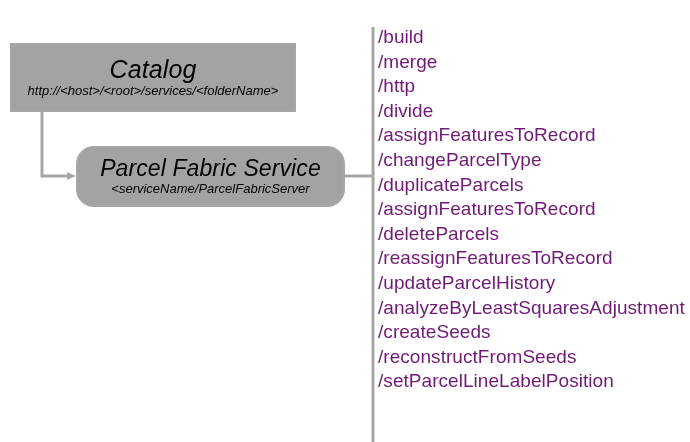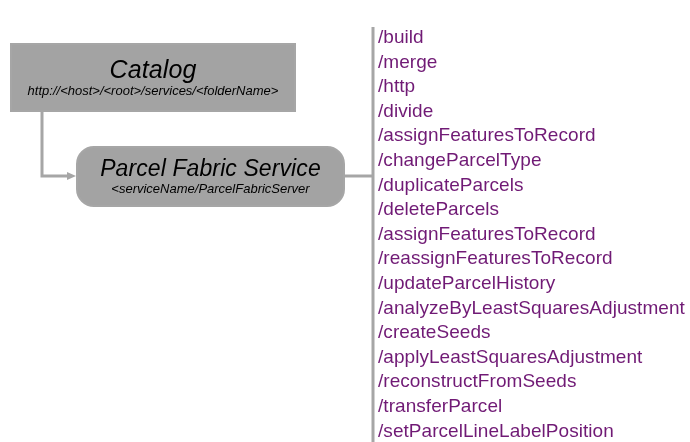--- a/index.html
+++ b/index.html
@@ -129,25 +129,23 @@
   </div>
 
   <div id="operations-panel">
       <div class="operation-item">/build</div>
       <div class="operation-item">/merge</div>
       <div class="operation-item">/http</div>
       <div class="operation-item">/divide</div>
       <div class="operation-item">/assignFeaturesToRecord</div>
       <div class="operation-item">/changeParcelType</div>
       <div class="operation-item">/duplicateParcels</div>
+      <div class="operation-item">/assignFeaturesToRecord</div>
       <div class="operation-item">/deleteParcels</div>
-      <div class="operation-item">/assignFeaturesToRecord</div>
       <div class="operation-item">/reassignFeaturesToRecord</div>
       <div class="operation-item">/updateParcelHistory</div>
       <div class="operation-item">/analyzeByLeastSquaresAdjustment</div>
       <div class="operation-item">/createSeeds</div>
-      <div class="operation-item">/applyLeastSquaresAdjustment</div>
       <div class="operation-item">/reconstructFromSeeds</div>
-      <div class="operation-item">/transferParcel</div>
       <div class="operation-item">/setParcelLineLabelPosition</div>
     </div>
 
 </div>
 
 </body></html>

